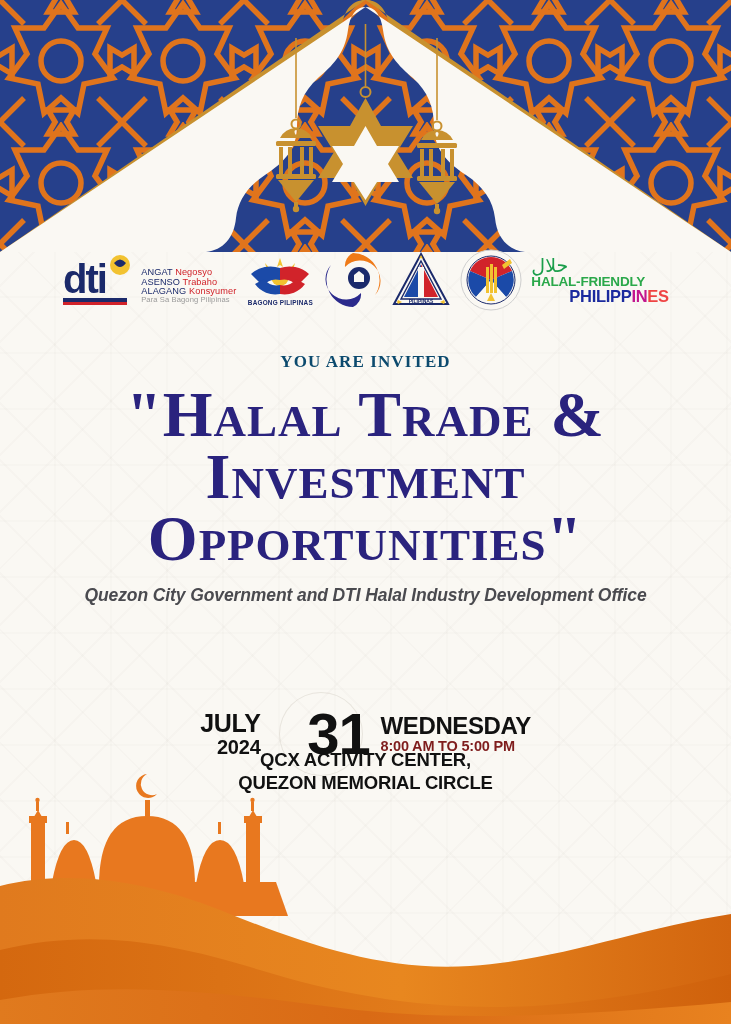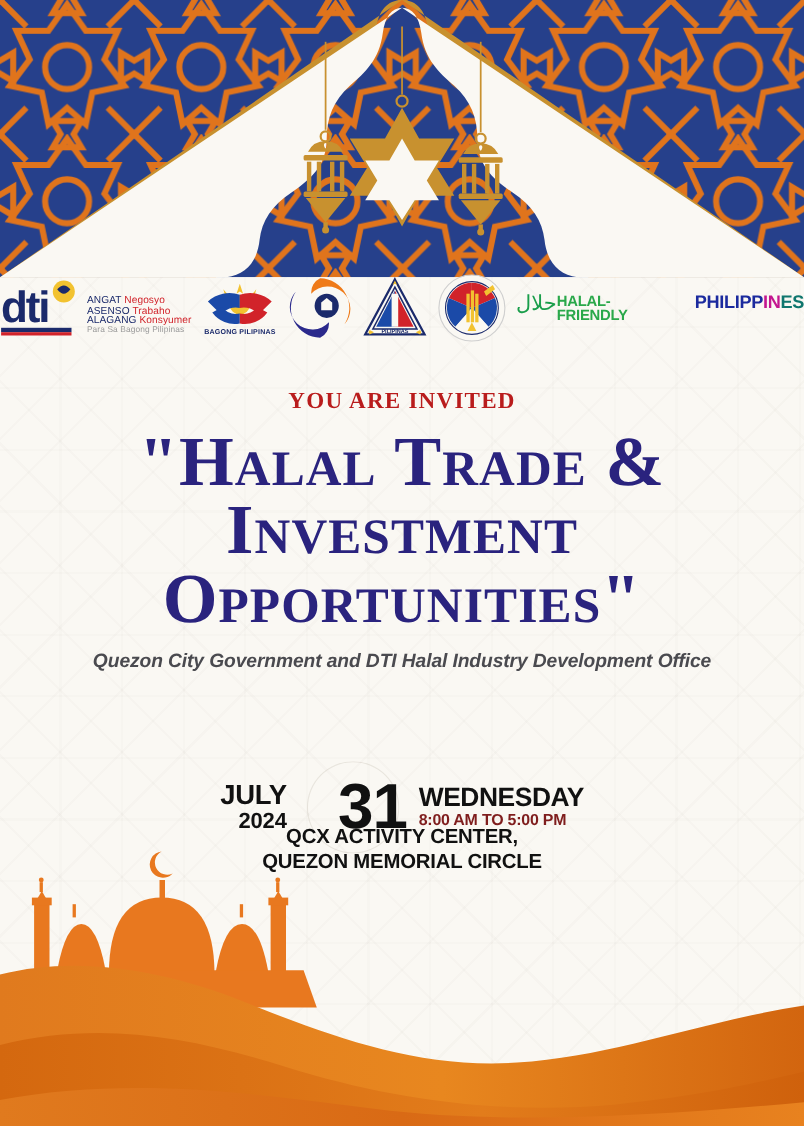--- a/index.html
+++ b/index.html
@@ -50,32 +50,32 @@
   .dti-mark svg { display:block; }
   .dti-slogan { line-height:1.02; padding-bottom:3px; }
   .dti-slogan div { font-size:9.2px; font-weight:normal; letter-spacing:.1px; white-space:nowrap; }
   .sl-navy { color:#1b2a6b; }
   .sl-red  { color:#d1232a; }
   .sl-sub  { font-size:7.6px !important; color:#9a9a9a; font-weight:bold; letter-spacing:.1px; }
 
   .bp-lockup { display:flex; flex-direction:column; align-items:center; gap:1px; }
   .bp-cap { font-size:6.4px; font-weight:bold; color:#1b2a6b; letter-spacing:.2px; white-space:nowrap; }
 
-  .hf-lockup { display:flex; flex-direction:row; align-items:flex-start; line-height:1; }
+  .hf-lockup { display:flex; flex-direction:column; align-items:flex-start; line-height:1;text-align:center; }
   .hf-ar { font-size:19px; color:#1a9e4b; font-family:"DejaVu Sans", sans-serif; line-height:1; }
   .hf-1 { font-size:13.5px; font-weight:bold; color:#2aa84a; letter-spacing:-.2px; }
   .hf-2 { font-size:16.5px; font-weight:bold; letter-spacing:-.3px; }
-  .hf-2 .c1 { color:#1b2a9e;margin-left:38px; } .hf-2 .c2 { color:#c3168f; } .hf-2 .c3 { color:#0f766e; }
+  .hf-2 .c1 { color:#1b2a9e;margin-left:38px; } .hf-2 .c2 { color:#c3168f; } .hf-2 .c3 { color:#ef4444; }
 
   
   .content { position:absolute; left:0; top:352px; width:731px; text-align:center; }
 
   .invited {
     font-family:"Liberation Serif", serif;
-    font-size:21px; font-weight:bold; color:#b91c1c;
+    font-size:17px; font-weight:bold; color:#0c4a6e;
     letter-spacing:1.1px; font-variant:small-caps;
   }
 
   .title {
     font-family:"Liberation Serif", serif;
     color:#2a237e;
     font-weight:bold;
     font-variant:small-caps;
     letter-spacing:1px;
     line-height:.97;

